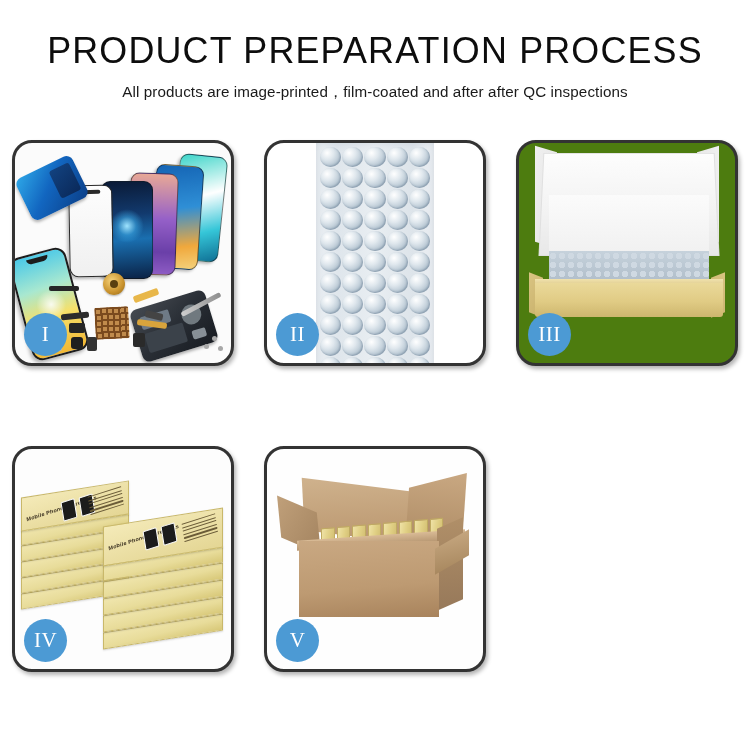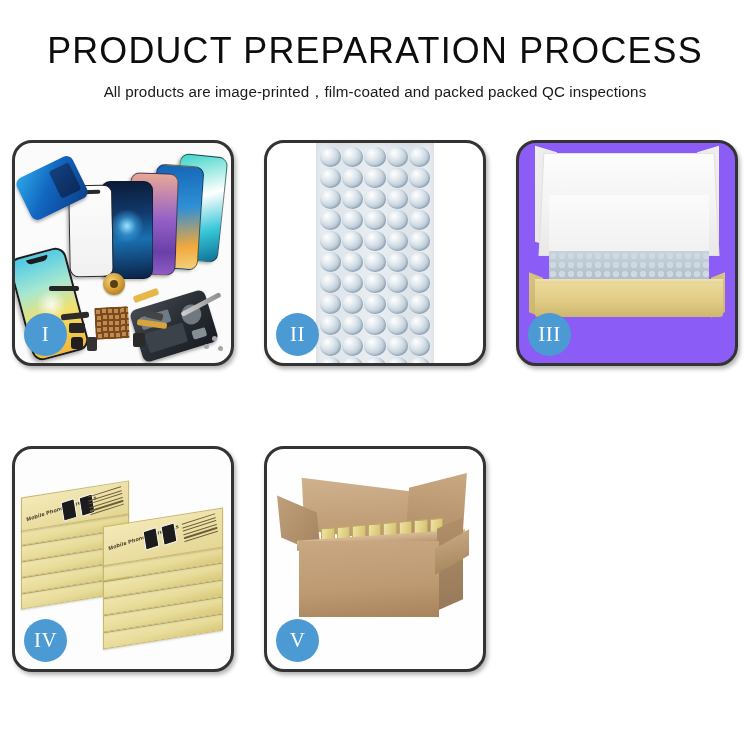--- a/index.html
+++ b/index.html
@@ -197,21 +197,21 @@
     grid-auto-rows: 20px;
     gap: 1px;
   }
   .bubble{
     border-radius:50%;
     background: radial-gradient(circle at 34% 30%, #ffffff 0%, #dfe7ed 34%, #b3c3d0 72%, #9aacbb 100%);
     box-shadow: inset -1px -1px 2px rgba(110,130,150,.55);
   }
 
   
-  .p3 { background:#8b5cf6; }
+  .p3 { background:#4d7c0f; }
   .lid-back{
     position:absolute; left:22px; top:8px; width:176px; height:104px;
     background: linear-gradient(180deg,#fdfdfd 0%,#f2f2f2 60%,#e8e8e8 100%);
     border:1px solid #e0e0e0;
     transform: perspective(260px) rotateX(8deg);
   }
   .lid-flapL{
     position:absolute; left:16px; top:6px; width:22px; height:96px;
     background:linear-gradient(100deg,#f0f0f0,#e2e2e2);
     transform: skewY(16deg);
@@ -369,21 +369,21 @@
   .seam1{ left:66px; top:84px; width:2px; height:100px; }
   .tab{ position:absolute; background:#b0906b; border-radius:1px; }
   .tab1{ left:56px; top:96px; width:14px; height:16px; background:#a88a66; }
   .tab2{ left:56px; top:170px; width:14px; height:15px; background:#a88a66; }
 </style>
 </head>
 <body>
 
 <div class="header">
   <div class="title">PRODUCT PREPARATION PROCESS</div>
-  <div class="subtitle">All products are image-printed，film-coated and packed packed QC inspections</div>
+  <div class="subtitle">All products are image-printed，film-coated and after after QC inspections</div>
 </div>
 
 <div class="grid">
 
   <div class="panel p1">
     <div class="panel-inner">
       <div class="phone-fan">
         <div class="fan-phone fp5"></div>
         <div class="fan-phone fp4"></div>
         <div class="fan-phone fp3"></div>

